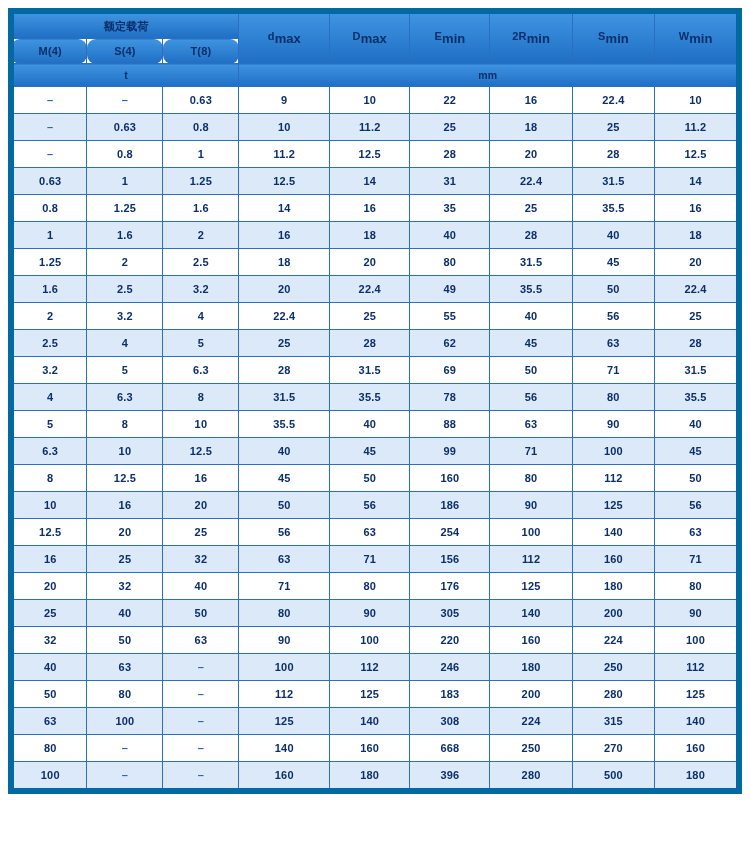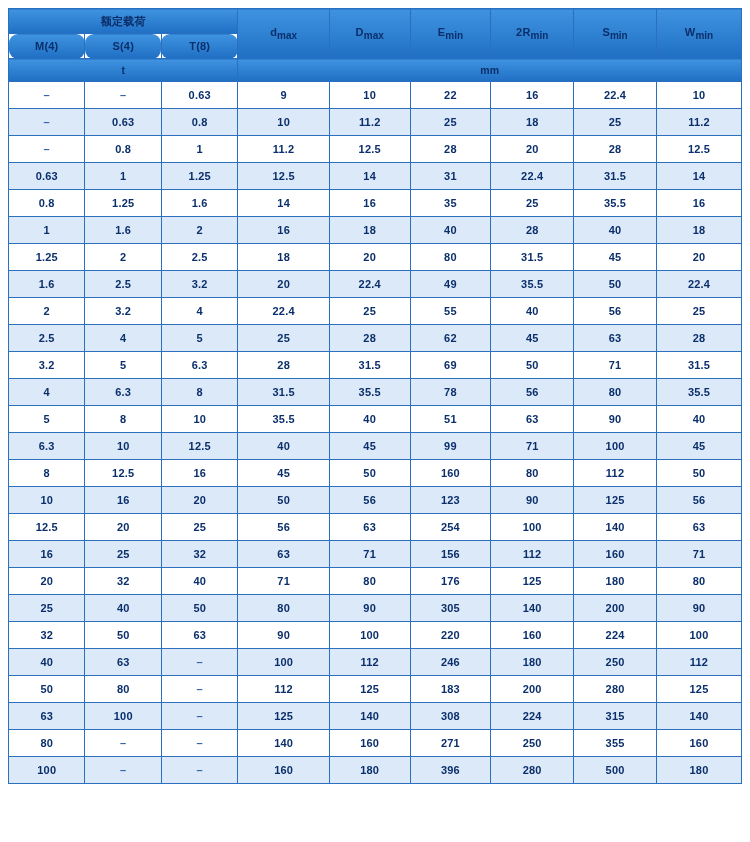--- a/index.html
+++ b/index.html
@@ -17,21 +17,21 @@
     width: 750px;
     height: 842px;
     box-sizing: border-box;
     padding: 8px 8px 0 8px;
     background: #ffffff;
   }
   table.spec {
     border-collapse: collapse;
     width: 734px;
     table-layout: fixed;
-    border: 1px solid #0369a1;
+    border: 6px solid #0369a1;
   }
   table.spec td, table.spec th {
     border: 1px solid #2a6fc0;
     text-align: center;
     vertical-align: middle;
     font-weight: bold;
     color: #0b2f6b;
     font-size: 11px;
     height: 26px;
     padding: 0;
@@ -50,21 +50,21 @@
   thead th.sub {
     height: 24px;
     border-radius: 9px;
   }
   thead th.unit {
     height: 22px;
     font-size: 10.5px;
     font-weight: bold;
   }
   th .sfx {
-    font-size: 10px;
+    font-size: 13px;
     vertical-align: sub;
     letter-spacing: 0;
   }
   tbody tr.odd td {
     background: #ffffff;
   }
   tbody tr.even td {
     background: #dce9f8;
   }
   tbody td {
@@ -251,21 +251,21 @@
           <td>56</td>
           <td>80</td>
           <td>35.5</td>
         </tr>
         <tr class="odd">
           <td>5</td>
           <td>8</td>
           <td>10</td>
           <td>35.5</td>
           <td>40</td>
-          <td>51</td>
+          <td>88</td>
           <td>63</td>
           <td>90</td>
           <td>40</td>
         </tr>
         <tr class="even">
           <td>6.3</td>
           <td>10</td>
           <td>12.5</td>
           <td>40</td>
           <td>45</td>
@@ -284,21 +284,21 @@
           <td>80</td>
           <td>112</td>
           <td>50</td>
         </tr>
         <tr class="even">
           <td>10</td>
           <td>16</td>
           <td>20</td>
           <td>50</td>
           <td>56</td>
-          <td>123</td>
+          <td>186</td>
           <td>90</td>
           <td>125</td>
           <td>56</td>
         </tr>
         <tr class="odd">
           <td>12.5</td>
           <td>20</td>
           <td>25</td>
           <td>56</td>
           <td>63</td>
@@ -383,23 +383,23 @@
           <td>224</td>
           <td>315</td>
           <td>140</td>
         </tr>
         <tr class="odd">
           <td>80</td>
           <td class="dash">–</td>
           <td class="dash">–</td>
           <td>140</td>
           <td>160</td>
-          <td>271</td>
+          <td>668</td>
           <td>250</td>
-          <td>355</td>
+          <td>270</td>
           <td>160</td>
         </tr>
         <tr class="even">
           <td>100</td>
           <td class="dash">–</td>
           <td class="dash">–</td>
           <td>160</td>
           <td>180</td>
           <td>396</td>
           <td>280</td>

